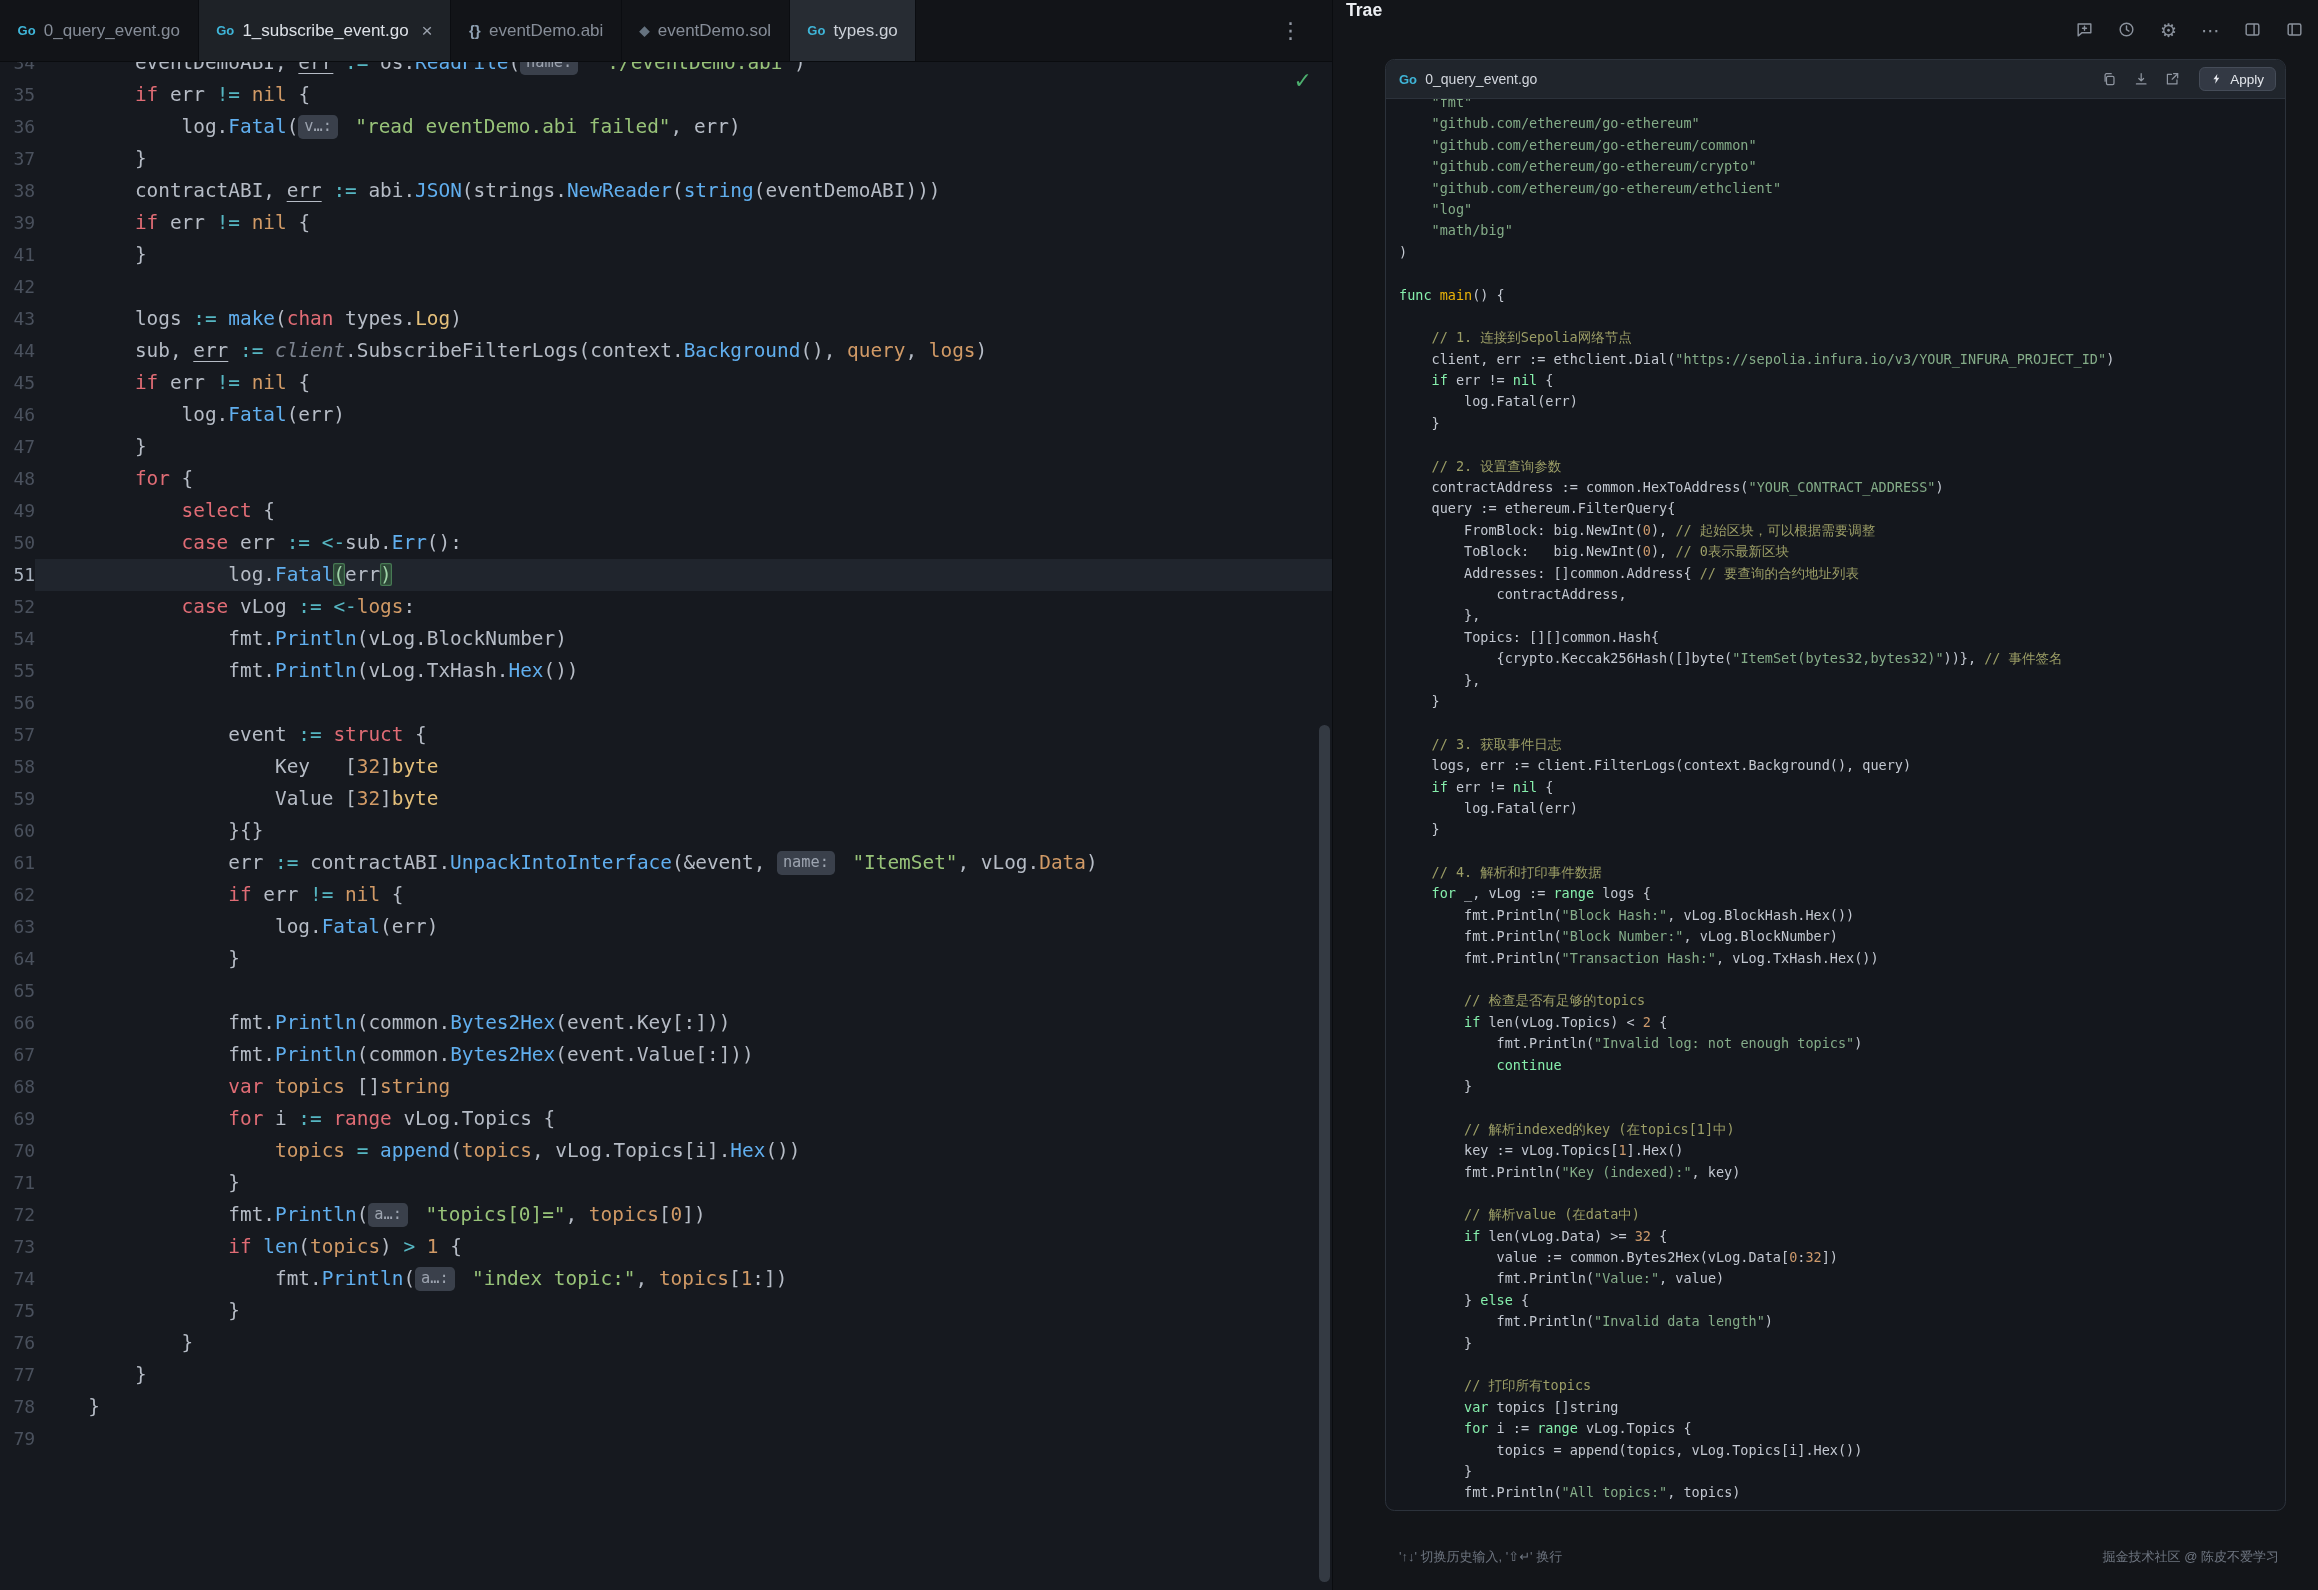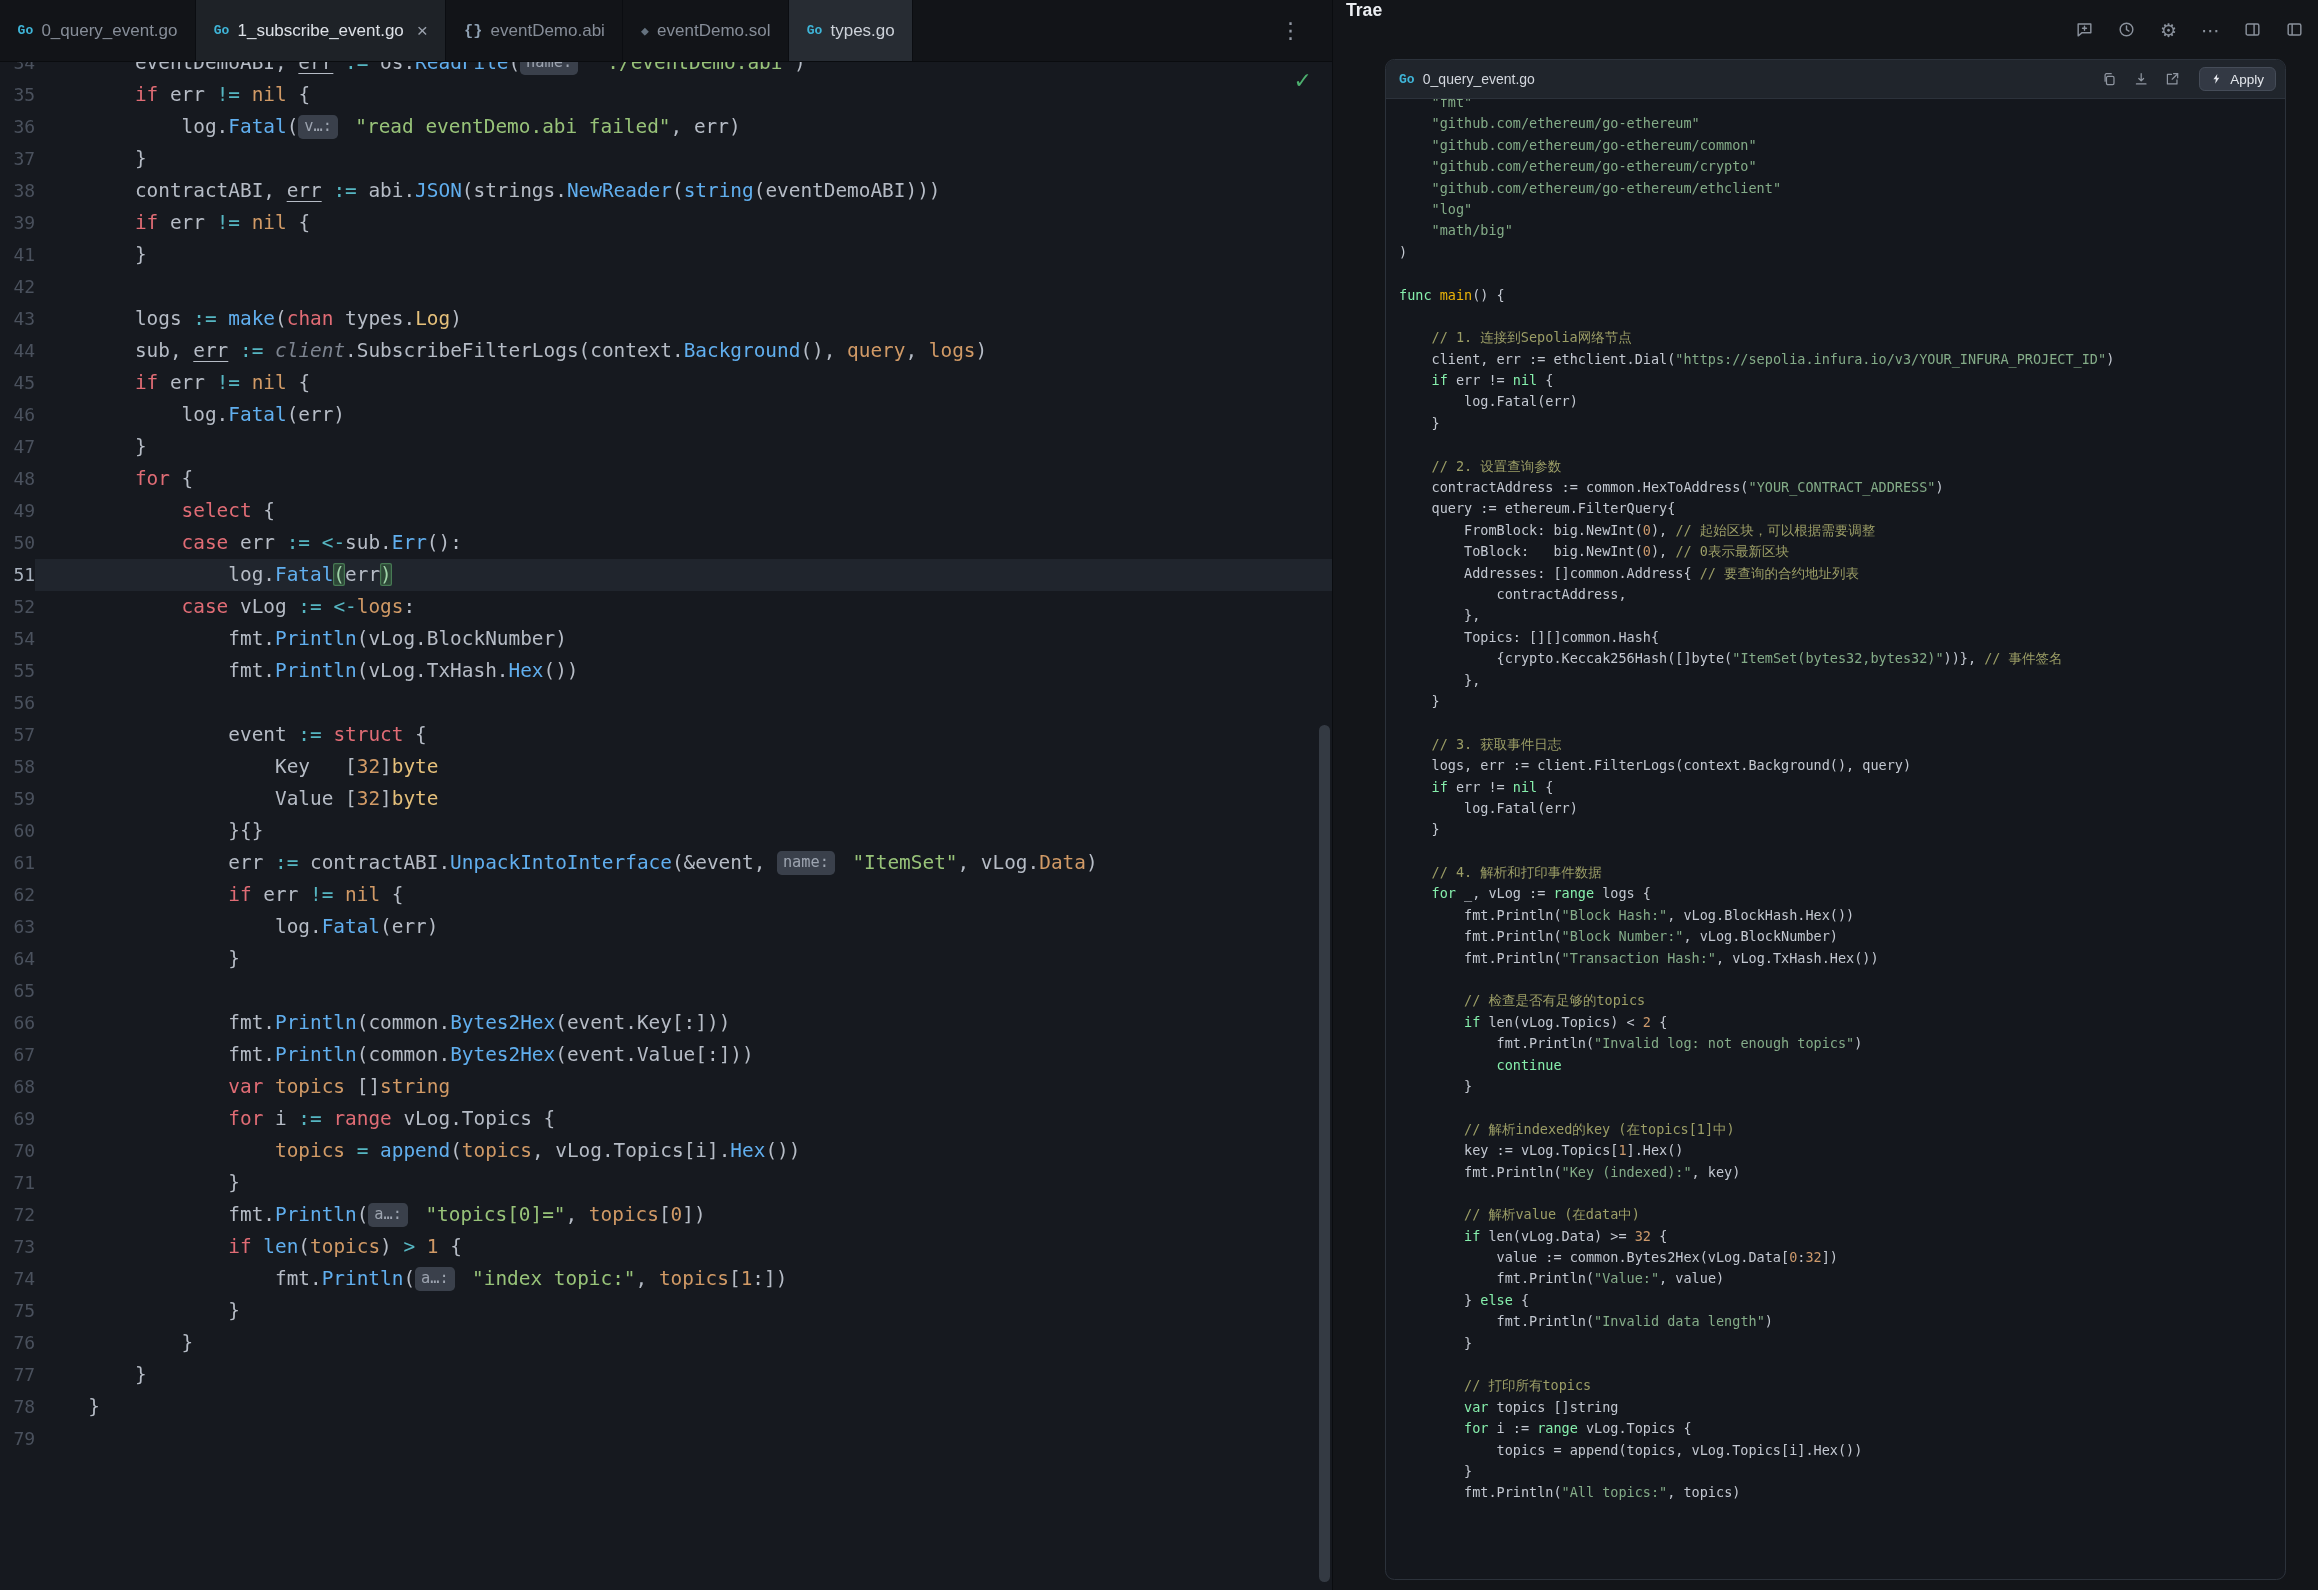--- a/index.html
+++ b/index.html
@@ -5,21 +5,21 @@
   html,body{margin:0;padding:0;width:2319px;height:1591px;background:#101216;overflow:hidden;}
   .app{display:flex;width:2319px;height:1591px;font-family:"Liberation Sans",sans-serif;color:#b6bcc6;}
 
   
   .left{width:1332px;flex:none;display:flex;flex-direction:column;border-right:1.2px solid #0a0c0f;background:#16191f;}
   .tabbar{height:61px;flex:none;background:#121418;display:flex;align-items:stretch;position:relative;border-bottom:0.6px solid #0a0c0f;}
   .tab{display:flex;align-items:center;gap:8.2px;padding:0 17.6px;font-size:17px;color:#868d98;border-right:0.6px solid #0b0d11;cursor:pointer;white-space:nowrap;}
   .tab.active{background:#1e2227;color:#dde1e7;}
   .tab.raised{background:#272c33;color:#ccd1d8;}
   .tab .close{margin-left:4.7px;font-size:19px;color:#9aa1ac;}
-  .ficon{font-weight:bold;font-size:13px;font-family:Liberation Mono, monospace;}
+  .ficon{font-weight:bold;font-size:13px;font-family:Liberation Sans, sans-serif;}
   .ic-go{color:#3fb5d8;}
   .ic-abi{color:#8fa1b3;font-size:15.3px;}
   .ic-sol{color:#65727f;font-size:13px;}
   .kebab{position:absolute;right:30.5px;top:50%;transform:translateY(-50%);color:#9097a2;font-size:22px;cursor:pointer;}
 
   .editor{flex:1;position:relative;background:#16191f;overflow:hidden;font-family:"DejaVu Sans Mono",monospace;font-size:19.4px;}
   .codewrap{margin-top:-15.3px;}
   .crow{display:flex;line-height:32px;height:32px;white-space:pre;}
   .editor .gnum{flex:none;width:30.5px;margin-left:4.7px;text-align:right;color:#4a515d;font-size:18px;}
   .editor .gnum.cur{color:#aab3bf;}
@@ -279,15 +279,19 @@
           <div class="crow"><span class="cl">&nbsp;</span></div>
           <div class="crow"><span class="cl"><span class="tk-t">        </span><span class="tk-c">// 打印所有topics</span></span></div>
           <div class="crow"><span class="cl"><span class="tk-t">        </span><span class="tk-k">var</span><span class="tk-t"> topics []string</span></span></div>
           <div class="crow"><span class="cl"><span class="tk-t">        </span><span class="tk-k">for</span><span class="tk-t"> i := </span><span class="tk-k">range</span><span class="tk-t"> vLog.Topics {</span></span></div>
           <div class="crow"><span class="cl"><span class="tk-t">            topics = append(topics, vLog.Topics[i].Hex())</span></span></div>
           <div class="crow"><span class="cl"><span class="tk-t">        }</span></span></div>
           <div class="crow"><span class="cl"><span class="tk-t">        fmt.Println(</span><span class="tk-s">"All topics:"</span><span class="tk-t">, topics)</span></span></div>
         </div>
     </div>
 
+    <div class="pfoot">
+      <span>'↑↓' 切换历史输入, '⇧↵' 换行</span>
+      <span>掘金技术社区 @ 陈皮不爱学习</span>
+    </div>
   </div>
 </div>
 
 
 </body></html>

